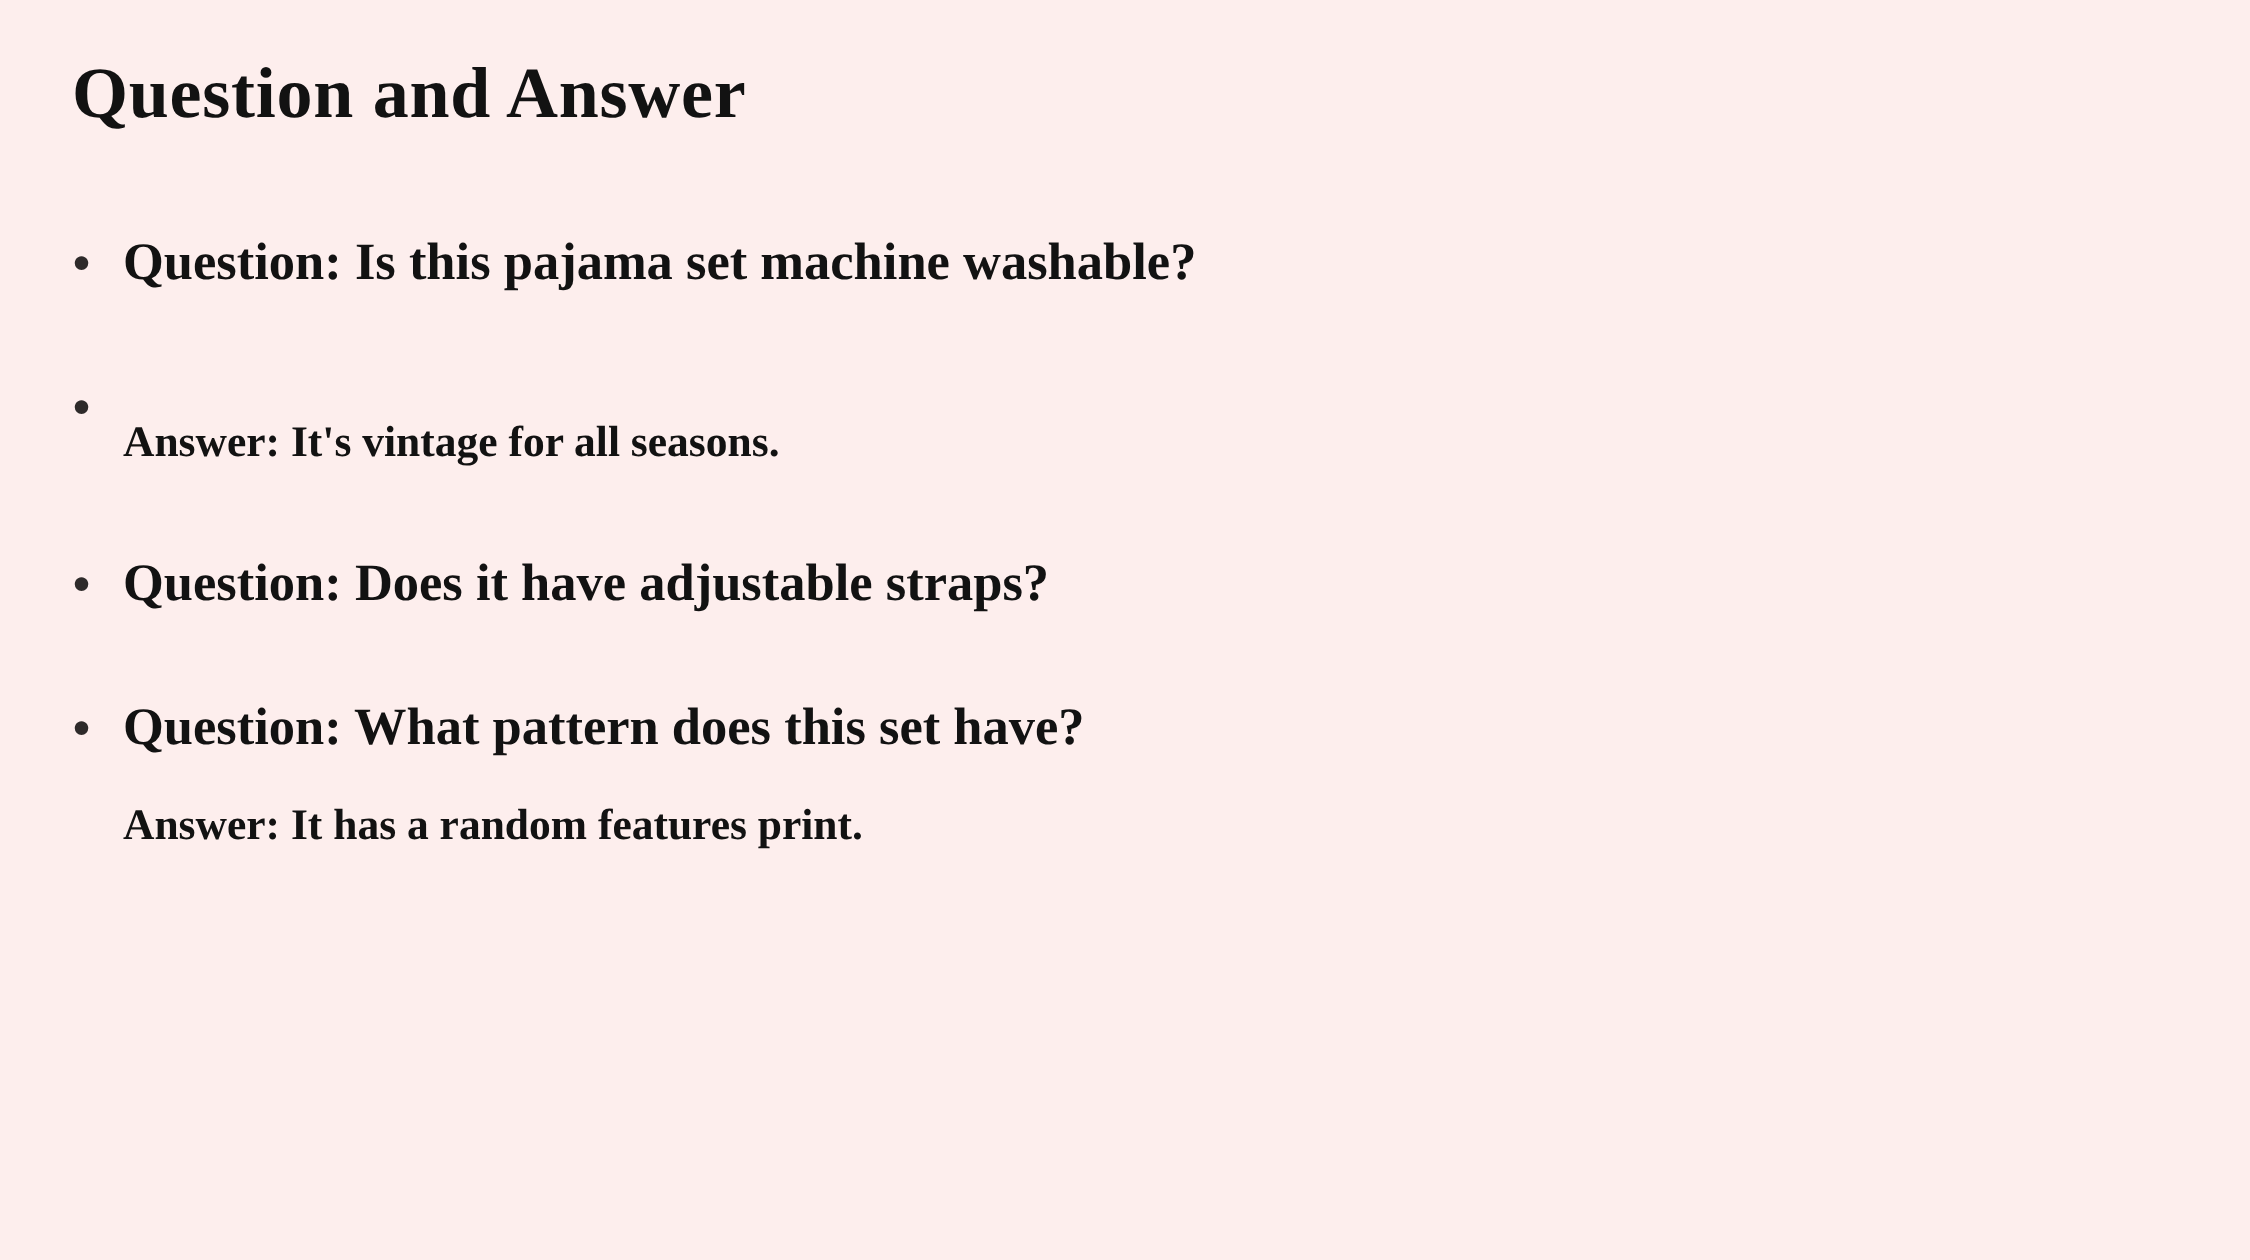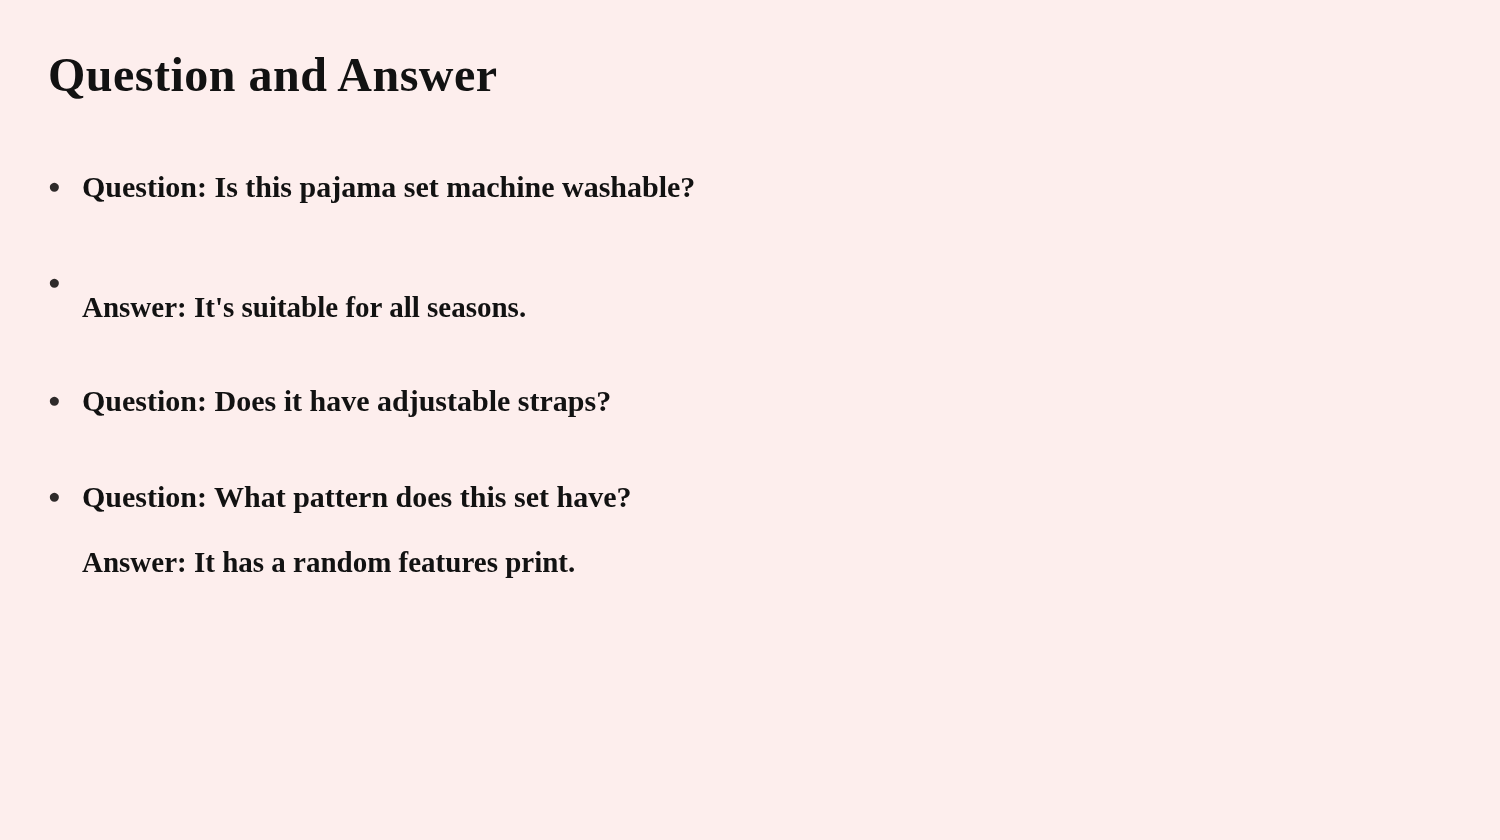--- a/index.html
+++ b/index.html
@@ -9,21 +9,20 @@
   body {
     width: 1500px;
     height: 840px;
     background: #fdeeed;
     color: #121212;
     font-family: "Liberation Serif", "DejaVu Serif", serif;
     overflow: hidden;
   }
   .page {
     padding: 34px 56px 0 48px;
-    margin-top: 12px;
   }
   .page-title {
     margin: 0;
     font-size: 48px;
     line-height: 58px;
     font-weight: bold;
     letter-spacing: 0.5px;
   }
   .qa-list {
     list-style: none;
@@ -42,21 +41,21 @@
     width: 34px;
     font-size: 21px;
     line-height: 41px;
     color: #2e2a2a;
     user-select: none;
   }
   .qa-text {
     flex: 1 1 auto;
   }
   .question {
-    font-size: 30px;
+    font-size: 35px;
     line-height: 41px;
     font-weight: bold;
   }
   .answer {
     font-size: 29px;
     line-height: 35px;
     font-weight: bold;
     margin-top: 28px;
   }
 </style>
@@ -69,21 +68,21 @@
   <ul class="qa-list">
     <li class="qa-item">
       <span class="bullet">●</span>
       <div class="qa-text">
         <div class="question">Question: Is this pajama set machine washable?</div>
       </div>
     </li>
     <li class="qa-item">
       <span class="bullet">●</span>
       <div class="qa-text">
-        <div class="answer">Answer: It's suitable for all seasons.</div>
+        <div class="answer">Answer: It's vintage for all seasons.</div>
       </div>
     </li>
     <li class="qa-item">
       <span class="bullet">●</span>
       <div class="qa-text">
         <div class="question">Question: Does it have adjustable straps?</div>
       </div>
     </li>
     <li class="qa-item">
       <span class="bullet">●</span>

